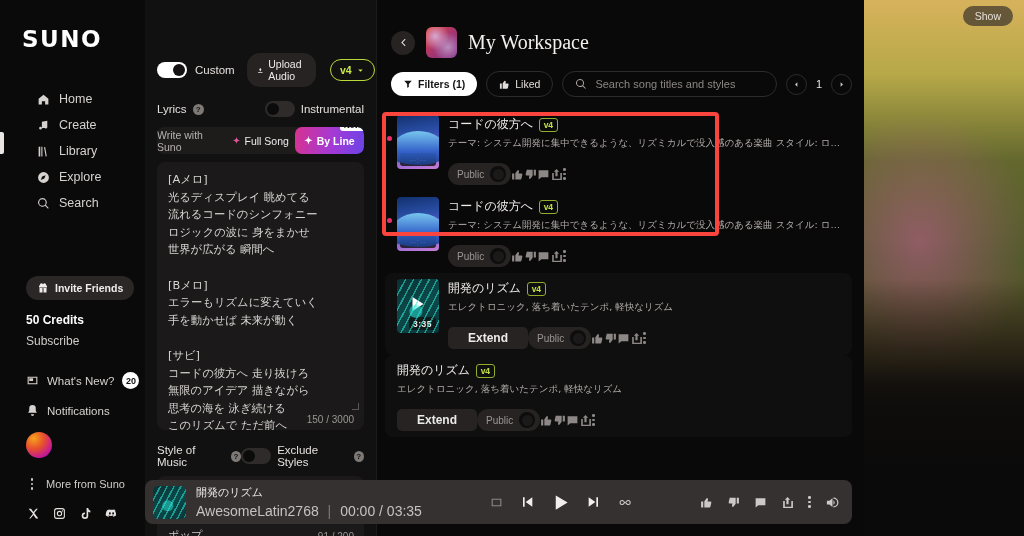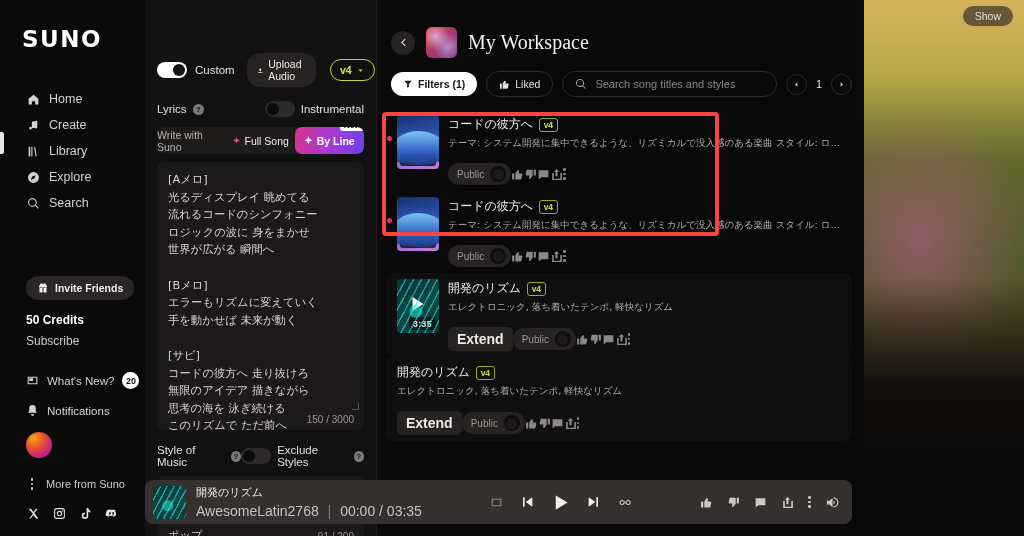--- a/index.html
+++ b/index.html
@@ -16,21 +16,21 @@
     position: absolute; left: 0; top: 0; width: 145px; height: 536px;
     background: #0b0a0a; padding: 0 0 0 0;
   }
   .logo {
     color: #fff; font-size: 23px; font-weight: 700; letter-spacing: 1.5px;
     padding: 26px 0 0 22px; font-family: "DejaVu Sans", sans-serif;
   }
   .nav { margin-top: 34px; }
   .nav-item {
     display: flex; align-items: center; gap: 9px;
-    padding: 6px 0 6px 26px; color: #d6d2d0; font-size: 12.5px;
+    padding: 6px 0 6px 36px; color: #d6d2d0; font-size: 12.5px;
     cursor: pointer;
   }
   .nav-ico { width: 14px; height: 14px; display: inline-flex; align-items: center; justify-content: center; flex: 0 0 14px; }
   .nav-ico svg { width: 13px; height: 13px; fill: #d6d2d0; }
 
   .invite {
     margin: 0 0 0 26px; display: inline-flex; align-items: center; gap: 6px;
     background: #2a2726; color: #efeceb; font-size: 10.5px; font-weight: 600;
     padding: 6px 11px; border-radius: 14px; cursor: pointer;
   }
@@ -222,22 +222,22 @@
   .v4-badge {
     border: 1px solid #93ad2c; color: #c2e046; font-size: 8.5px; font-weight: 700;
     border-radius: 3px; padding: 0 3.5px; line-height: 12px;
   }
   .song-desc {
     color: #b0aba9; font-size: 9.5px; margin-top: 4px; font-family: "DejaVu Sans", sans-serif;
     white-space: nowrap; overflow: hidden; text-overflow: ellipsis;
   }
   .song-actions { display: flex; align-items: center; margin-top: 13px; }
   .ext-btn {
-    background: #262322; color: #eceae8; font-size: 14px; font-weight: 600;
-    border-radius: 5px; padding: 4px 9px; cursor: pointer;
+    background: #262322; color: #eceae8; font-size: 12px; font-weight: 600;
+    border-radius: 5px; padding: 4px 20px; cursor: pointer;
   }
   .pub-toggle {
     display: inline-flex; align-items: center; gap: 6px; background: #262322;
     border-radius: 11px; padding: 3px 5px 3px 9px; cursor: pointer;
   }
   .pub-toggle span { color: #9a9593; font-size: 10px; }
   .pub-knob { width: 16px; height: 16px; border-radius: 50%; background: #0e0d0d; position: relative; }
   .pub-knob i { position: absolute; left: 2.5px; top: 2.5px; width: 11px; height: 11px; border-radius: 50%; background: #1b1919; display: block; }
   .act-ico { cursor: pointer; display: inline-flex; }
   .act-ico svg { width: 13px; height: 13px; fill: #8d8886; }

